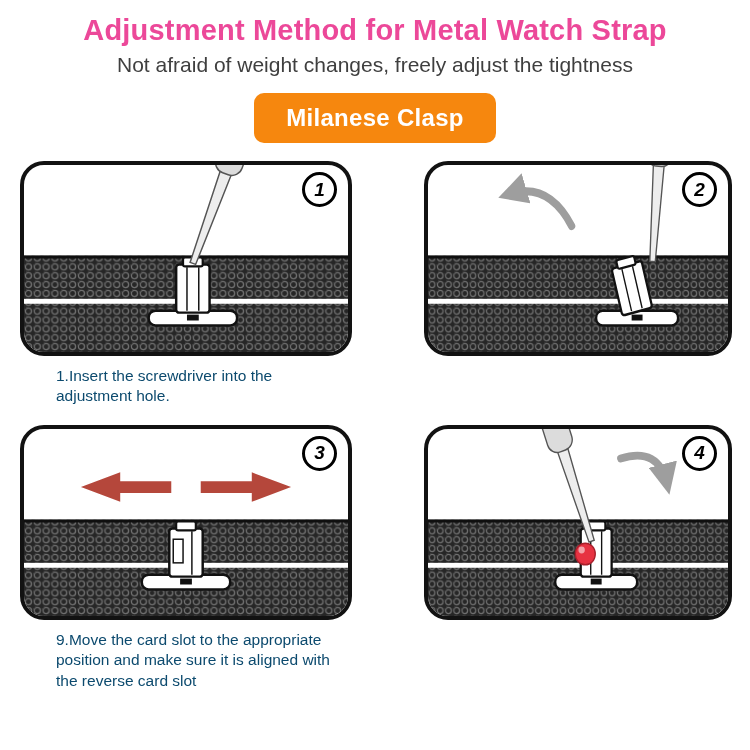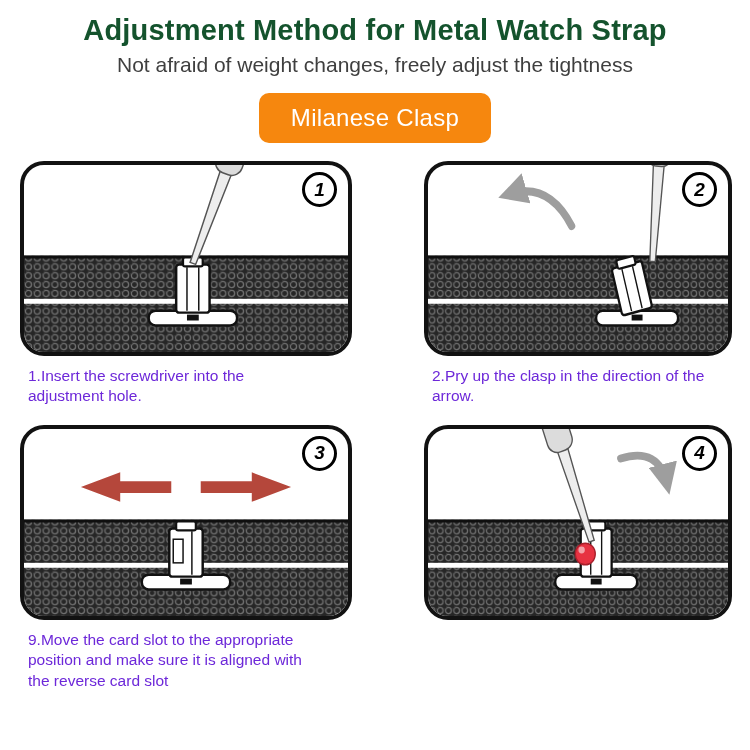--- a/index.html
+++ b/index.html
@@ -2,50 +2,50 @@
 <html><head>
 <meta charset="utf-8">
 <style>
   html,body{margin:0;padding:0;}
   body{
     width:750px;height:750px;background:#ffffff;overflow:hidden;
     font-family:"Liberation Sans", sans-serif;color:#111;
   }
   .page{width:750px;height:750px;box-sizing:border-box;padding-top:12px;}
   .title{
-    text-align:center;font-size:29px;font-weight:bold;color:#14532d;
+    text-align:center;font-size:29px;font-weight:bold;color:#ec4899;
     margin:2px 0 6px 0;letter-spacing:.2px;
   }
   .subtitle{
     text-align:center;font-size:21px;color:#3f3f3f;margin:0 0 16px 0;
   }
   .badge-wrap{display:flex;justify-content:center;margin:0 0 18px 0;}
   .badge{
-    background:#F6870E;color:#fff;font-size:24px;font-weight:normal;
+    background:#F6870E;color:#fff;font-size:24px;font-weight:bold;
     padding:11px 32px;border-radius:10px;letter-spacing:.3px;
   }
   .steps-grid{
     display:grid;grid-template-columns:332px 308px;justify-content:space-between;
     row-gap:18px;padding:0 18px 0 20px;
   }
   .step-card{display:flex;flex-direction:column;}
   .panel{
     position:relative;height:195px;box-sizing:border-box;background:#fff;
     border:4px solid #121212;border-radius:24px;overflow:hidden;
   }
   .panel svg{display:block;width:100%;height:100%;}
   .num-badge{
     position:absolute;top:7px;right:11px;width:29px;height:29px;
     border:3px solid #000;border-radius:50%;background:#fff;
     display:flex;align-items:center;justify-content:center;
     font-size:19px;font-weight:900;font-style:italic;color:#000;
   }
   .caption{
-    width:282px;margin:10px 0 0 8px;font-size:15.5px;line-height:1.32;
-    color:#6d28d9;
+    width:282px;margin:10px 0 0 36px;font-size:15.5px;line-height:1.32;
+    color:#0c4a6e;
   }
 </style>
 </head>
 <body>
 
 <div class="page">
 
   <div class="title">Adjustment Method for Metal Watch Strap</div>
   <div class="subtitle">Not afraid of weight changes, freely adjust the tightness</div>
 
@@ -117,21 +117,20 @@
               <rect x="220" y="93" width="20" height="9" rx="2" stroke-width="2.2"></rect>
             </g>
           </g>
           <g transform="translate(247,98) rotate(4)">
             <polygon points="-3,0 3,0 6,-100 -6,-100" fill="#ededed" stroke="#555" stroke-width="1.5"></polygon>
             <rect x="-14" y="-175" width="28" height="78" rx="11" fill="#dcdcdc" stroke="#555" stroke-width="1.5"></rect>
           </g>
         </svg>
         <div class="num-badge">2</div>
       </div>
-      <div class="caption">2.Pry up the clasp in the direction of the arrow.</div>
     </div>
 
     <div class="step-card">
       <div class="panel">
         <svg viewBox="0 0 330 190" preserveAspectRatio="none">
           <defs>
             <pattern id="mesh3" width="9" height="9" patternUnits="userSpaceOnUse">
               <rect width="9" height="9" fill="#262626"></rect>
               <circle cx="4.5" cy="4.5" r="3.1" fill="none" stroke="#707070" stroke-width="1.3"></circle>
               <circle cx="0" cy="0" r="3.1" fill="none" stroke="#4a4a4a" stroke-width="1"></circle>

